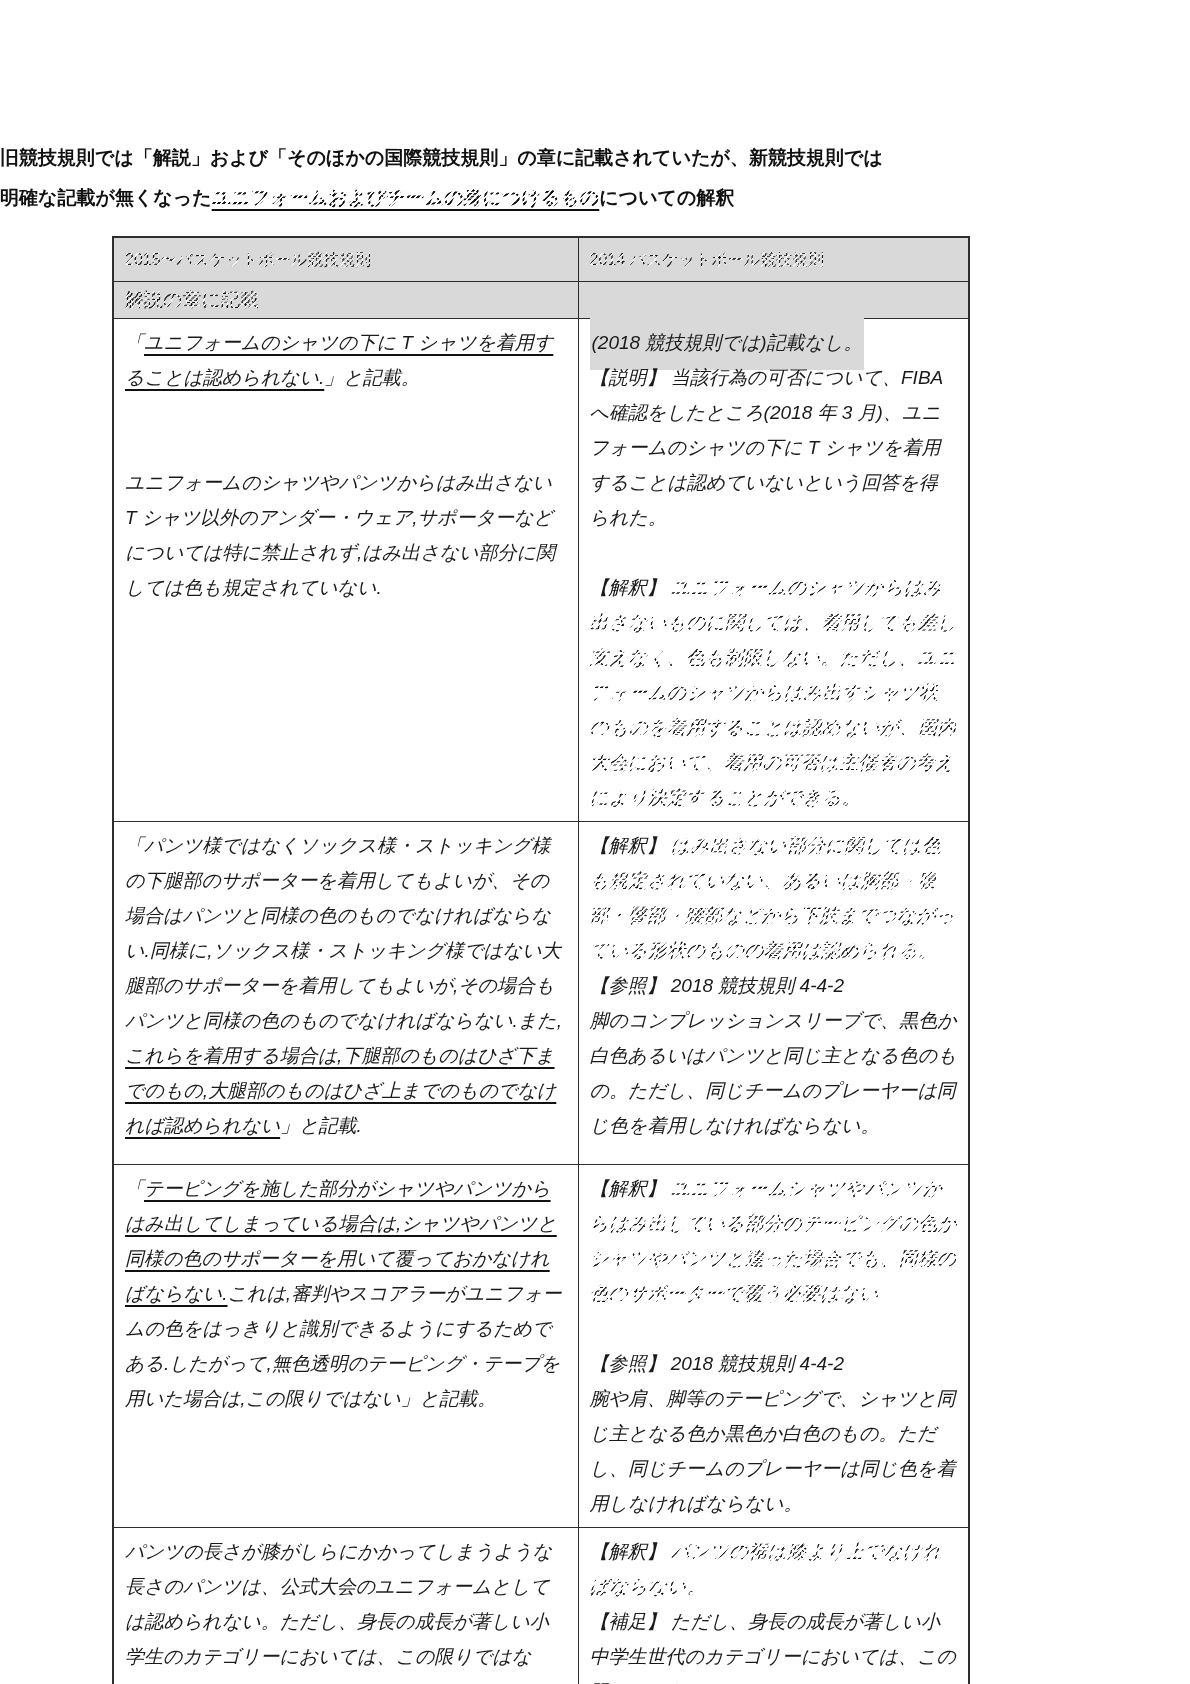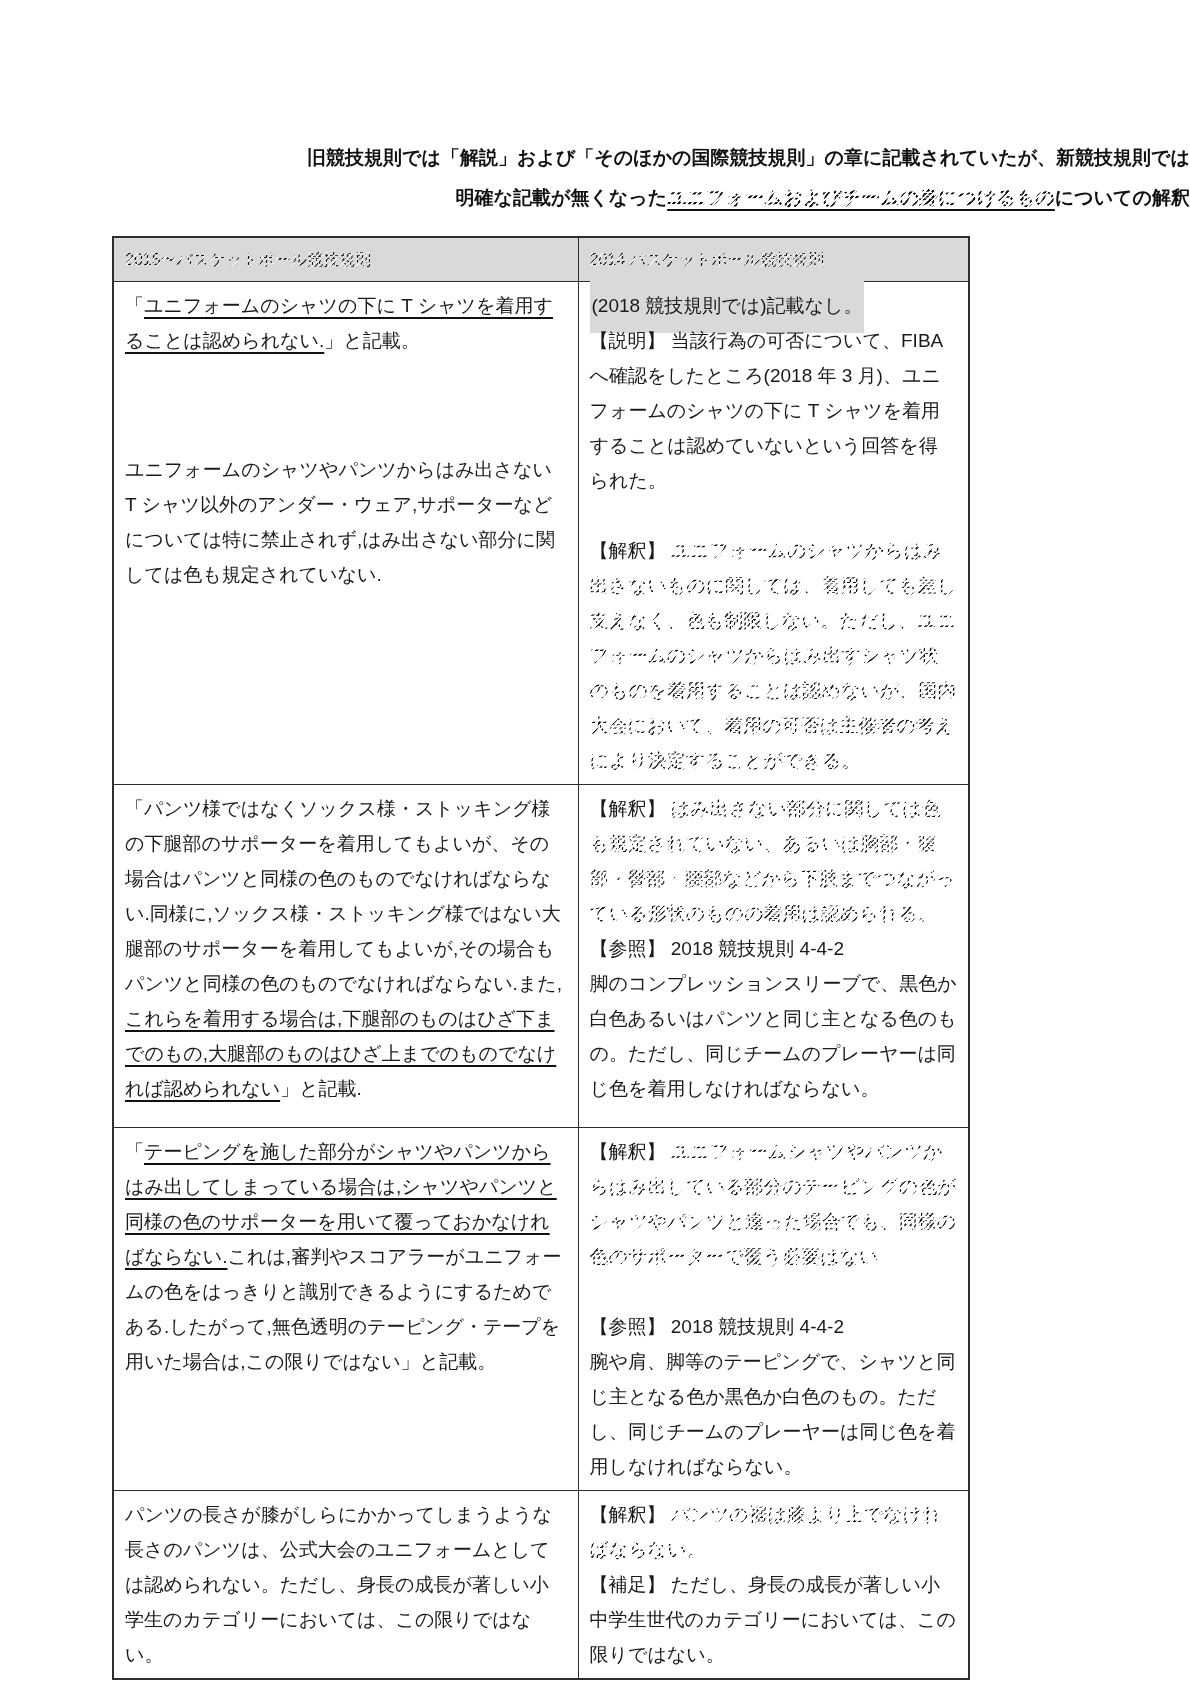--- a/index.html
+++ b/index.html
@@ -4,21 +4,21 @@
 <style>
   html,body{margin:0;padding:0;}
   body{
     width:1190px;height:1684px;background:#ffffff;overflow:hidden;
     font-family:"Liberation Sans","DejaVu Sans",sans-serif;
     color:#1a1a1a;
     -webkit-font-smoothing:antialiased;
   }
   .doc-title{
     padding-top:138px;
-    text-align:right;
+    text-align:left;
     font-size:19px;
     font-weight:bold;
     line-height:40px;
     color:#111;
   }
   .u{
     text-decoration:underline;
     text-underline-offset:5px;
     text-decoration-thickness:1.5px;
     text-decoration-color:#111;
@@ -60,22 +60,22 @@
   }
   tr.section td{
     background:#d9d9d9;
     line-height:26px;
     padding:5px 11px;
   }
   tr.r-tshirt td{height:420px;}
   tr.r-supporter td{height:330px;}
   tr.r-taping td{height:320px;margin-top:31px;}
   tr.r-pants td{height:152px;}
-  p{margin:0;}
-  .gap-big{margin-top:94px;}
+  p{margin:0;font-style:italic;}
+  .gap-big{margin-top:70px;}
   .gap-line{margin-top:35px;}
   .hl{background:#d9d9d9;padding:17px 2px;}
 </style>
 </head>
 <body>
 
 <div class="page">
 
   <div class="doc-title">
     <span>旧競技規則では「解説」および「そのほかの国際競技規則」の章に記載されていたが、新競技規則では</span><br>
@@ -87,20 +87,24 @@
         <col class="c-left">
         <col class="c-right">
       </colgroup>
 
     <tbody>
         <tr class="hdr">
       <th><span class="hatch">2015〜バスケットボール競技規則</span></th>
       <th><span class="hatch">2014 バスケットボール競技規則</span></th>
     </tr>
 
+    <tr class="section">
+      <td><span class="hatch">解説の章に記載</span></td>
+      <td></td>
+    </tr>
 
     <tr class="r-tshirt">
       <td>
         <p><span>「</span><span class="u">ユニフォームのシャツの下に T シャツを着用することは認められない.</span><span>」と記載。</span></p>
         <p class="gap-big">ユニフォームのシャツやパンツからはみ出さない T シャツ以外のアンダー・ウェア,サポーターなどについては特に禁止されず,はみ出さない部分に関しては色も規定されていない.</p>
       </td>
       <td>
         <p><span class="hl">(2018 競技規則では)記載なし。</span></p>
         <p><span>【説明】</span><span> 当該行為の可否について、FIBA へ確認をしたところ(2018 年 3 月)、ユニフォームのシャツの下に T シャツを着用することは認めていないという回答を得られた。</span></p>
         <p class="gap-line"><span>【解釈】</span><span class="hatch"> ユニフォームのシャツからはみ出さないものに関しては、着用しても差し支えなく、色も制限しない。ただし、ユニフォームのシャツからはみ出すシャツ状のものを着用することは認めないが、国内大会において、着用の可否は主催者の考えにより決定することができる。</span></p>

